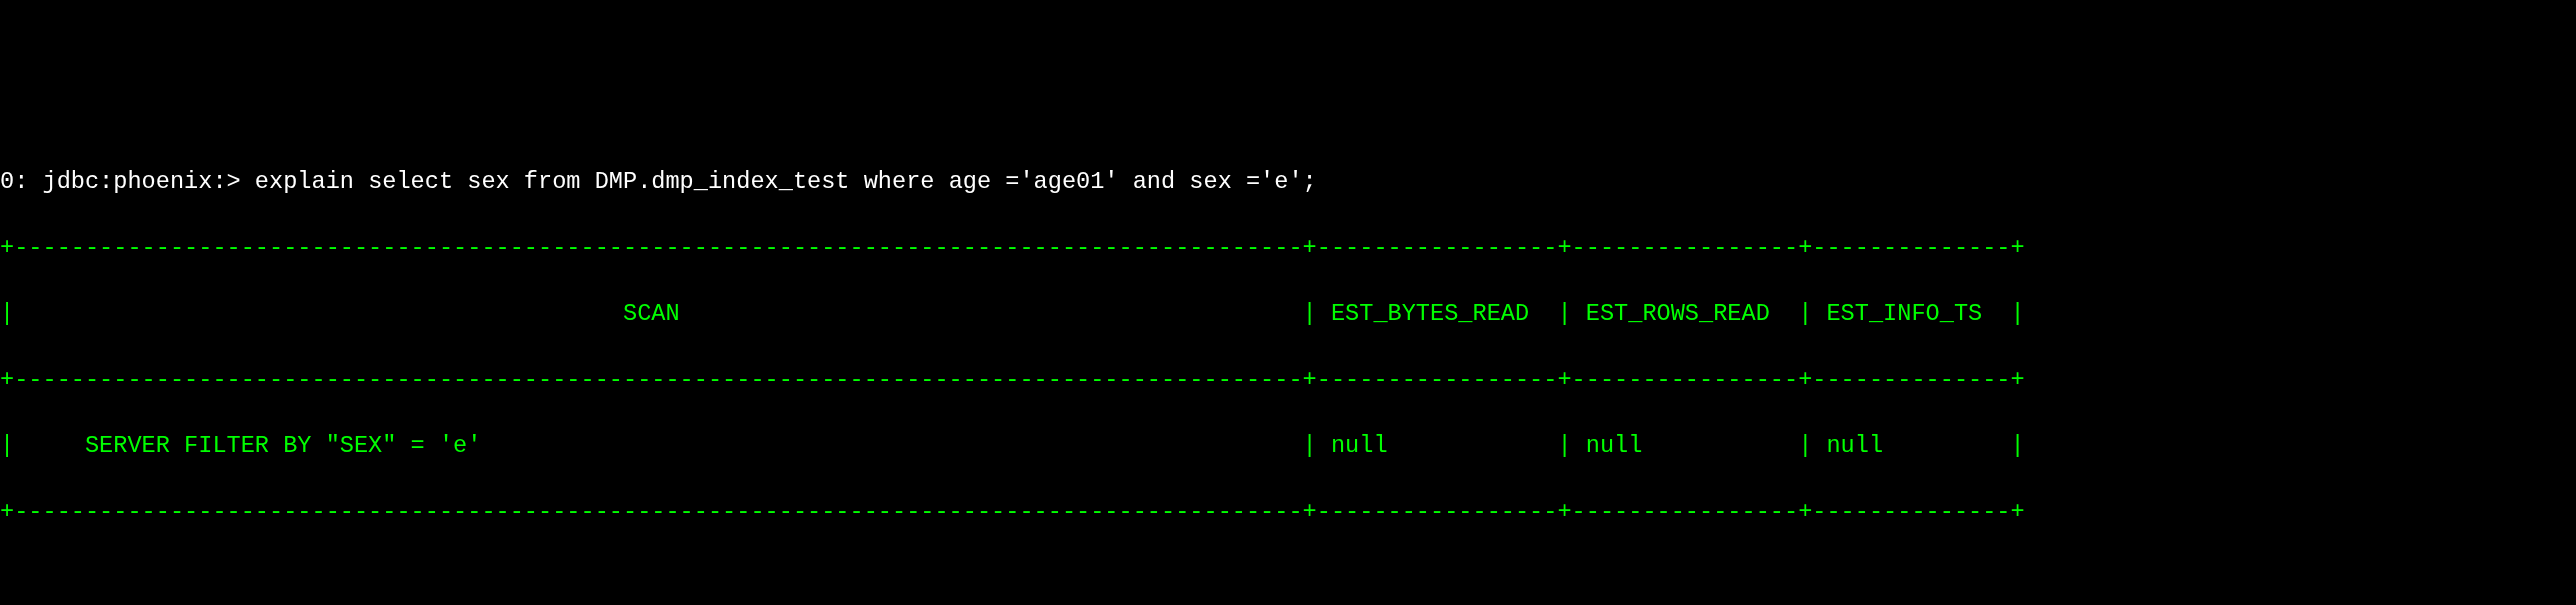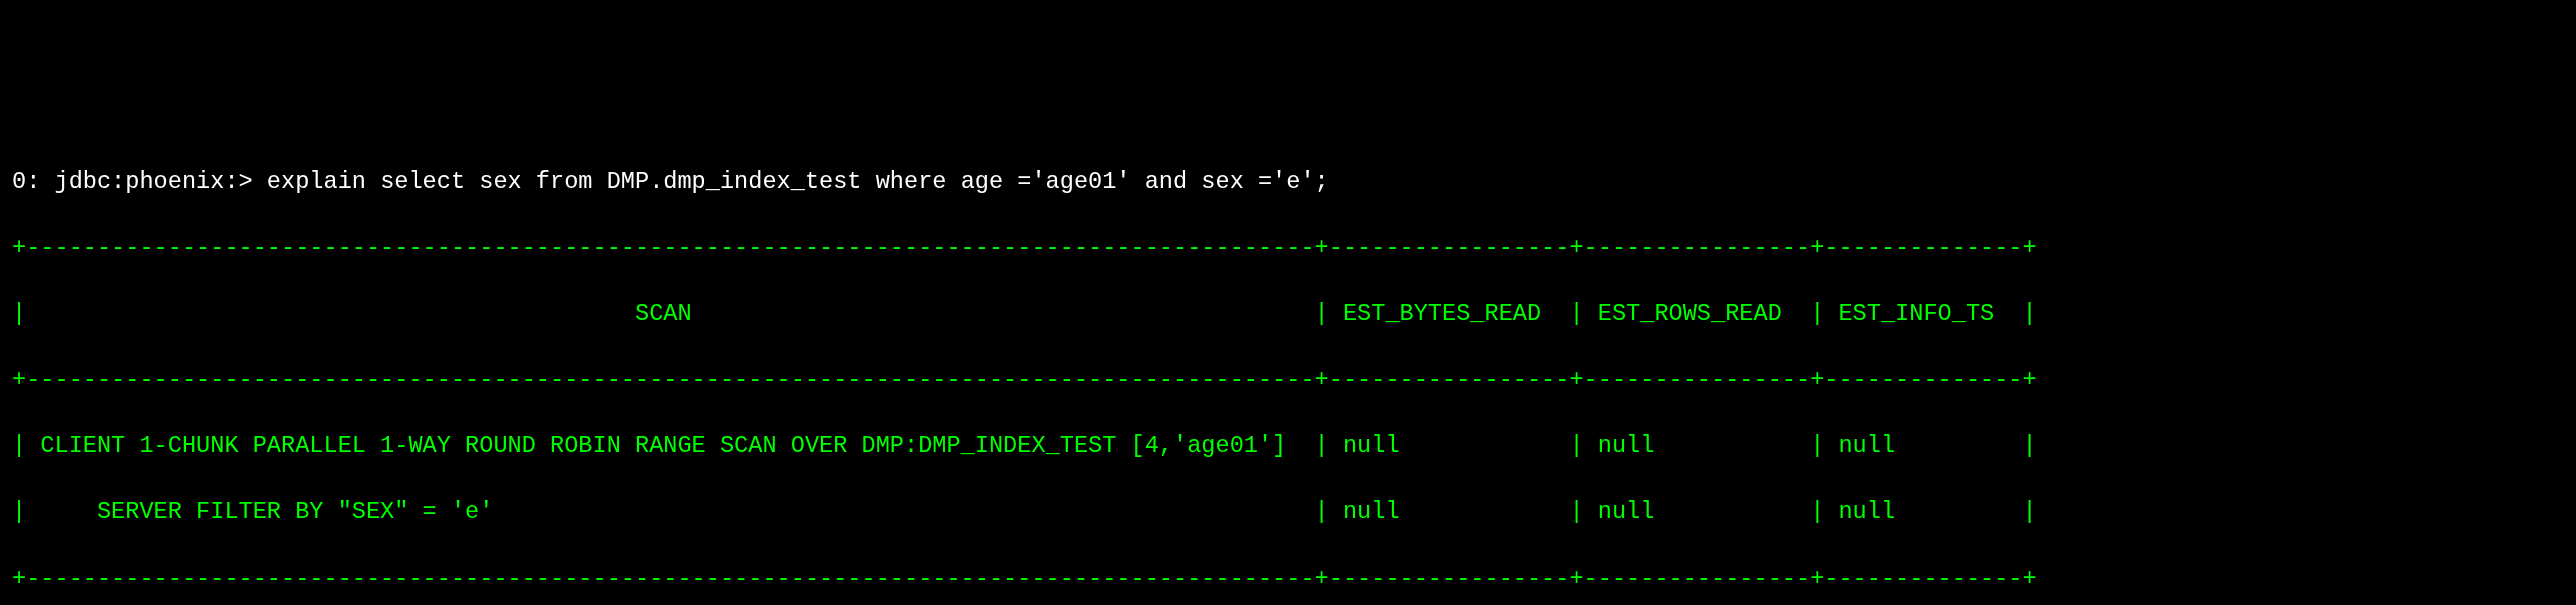--- a/index.html
+++ b/index.html
@@ -14,34 +14,32 @@
       overflow-x: auto;
     }
     .white-text {
       color: #ffffff;
     }
     .terminal {
       padding: 0;
     }
     .line {
       display: block;
-      padding-left: 12px;
     }
   </style>
 </head>
 <body>
 
 
 
 <div class="terminal">
 <span class="line"><span class="white-text">0: jdbc:phoenix:&gt; </span><span class="white-text">explain select sex from DMP.dmp_index_test where age ='age01' and sex ='e';</span></span>
 <span class="line">+-------------------------------------------------------------------------------------------+-----------------+----------------+--------------+</span>
 <span class="line">|                                           SCAN                                            | EST_BYTES_READ  | EST_ROWS_READ  | EST_INFO_TS  |</span>
 <span class="line">+-------------------------------------------------------------------------------------------+-----------------+----------------+--------------+</span>
-<span class="line">| CLIENT 1-CHUNK PARALLEL 1-WAY ROUND ROBIN RANGE SCAN OVER DMP:DMP_INDEX_TEST [4,'age01']  | null            | null           | null         |</span>
 <span class="line">|     SERVER FILTER BY "SEX" = 'e'                                                          | null            | null           | null         |</span>
 <span class="line">+-------------------------------------------------------------------------------------------+-----------------+----------------+--------------+</span>
 
 
 
 
 
 
 
 

